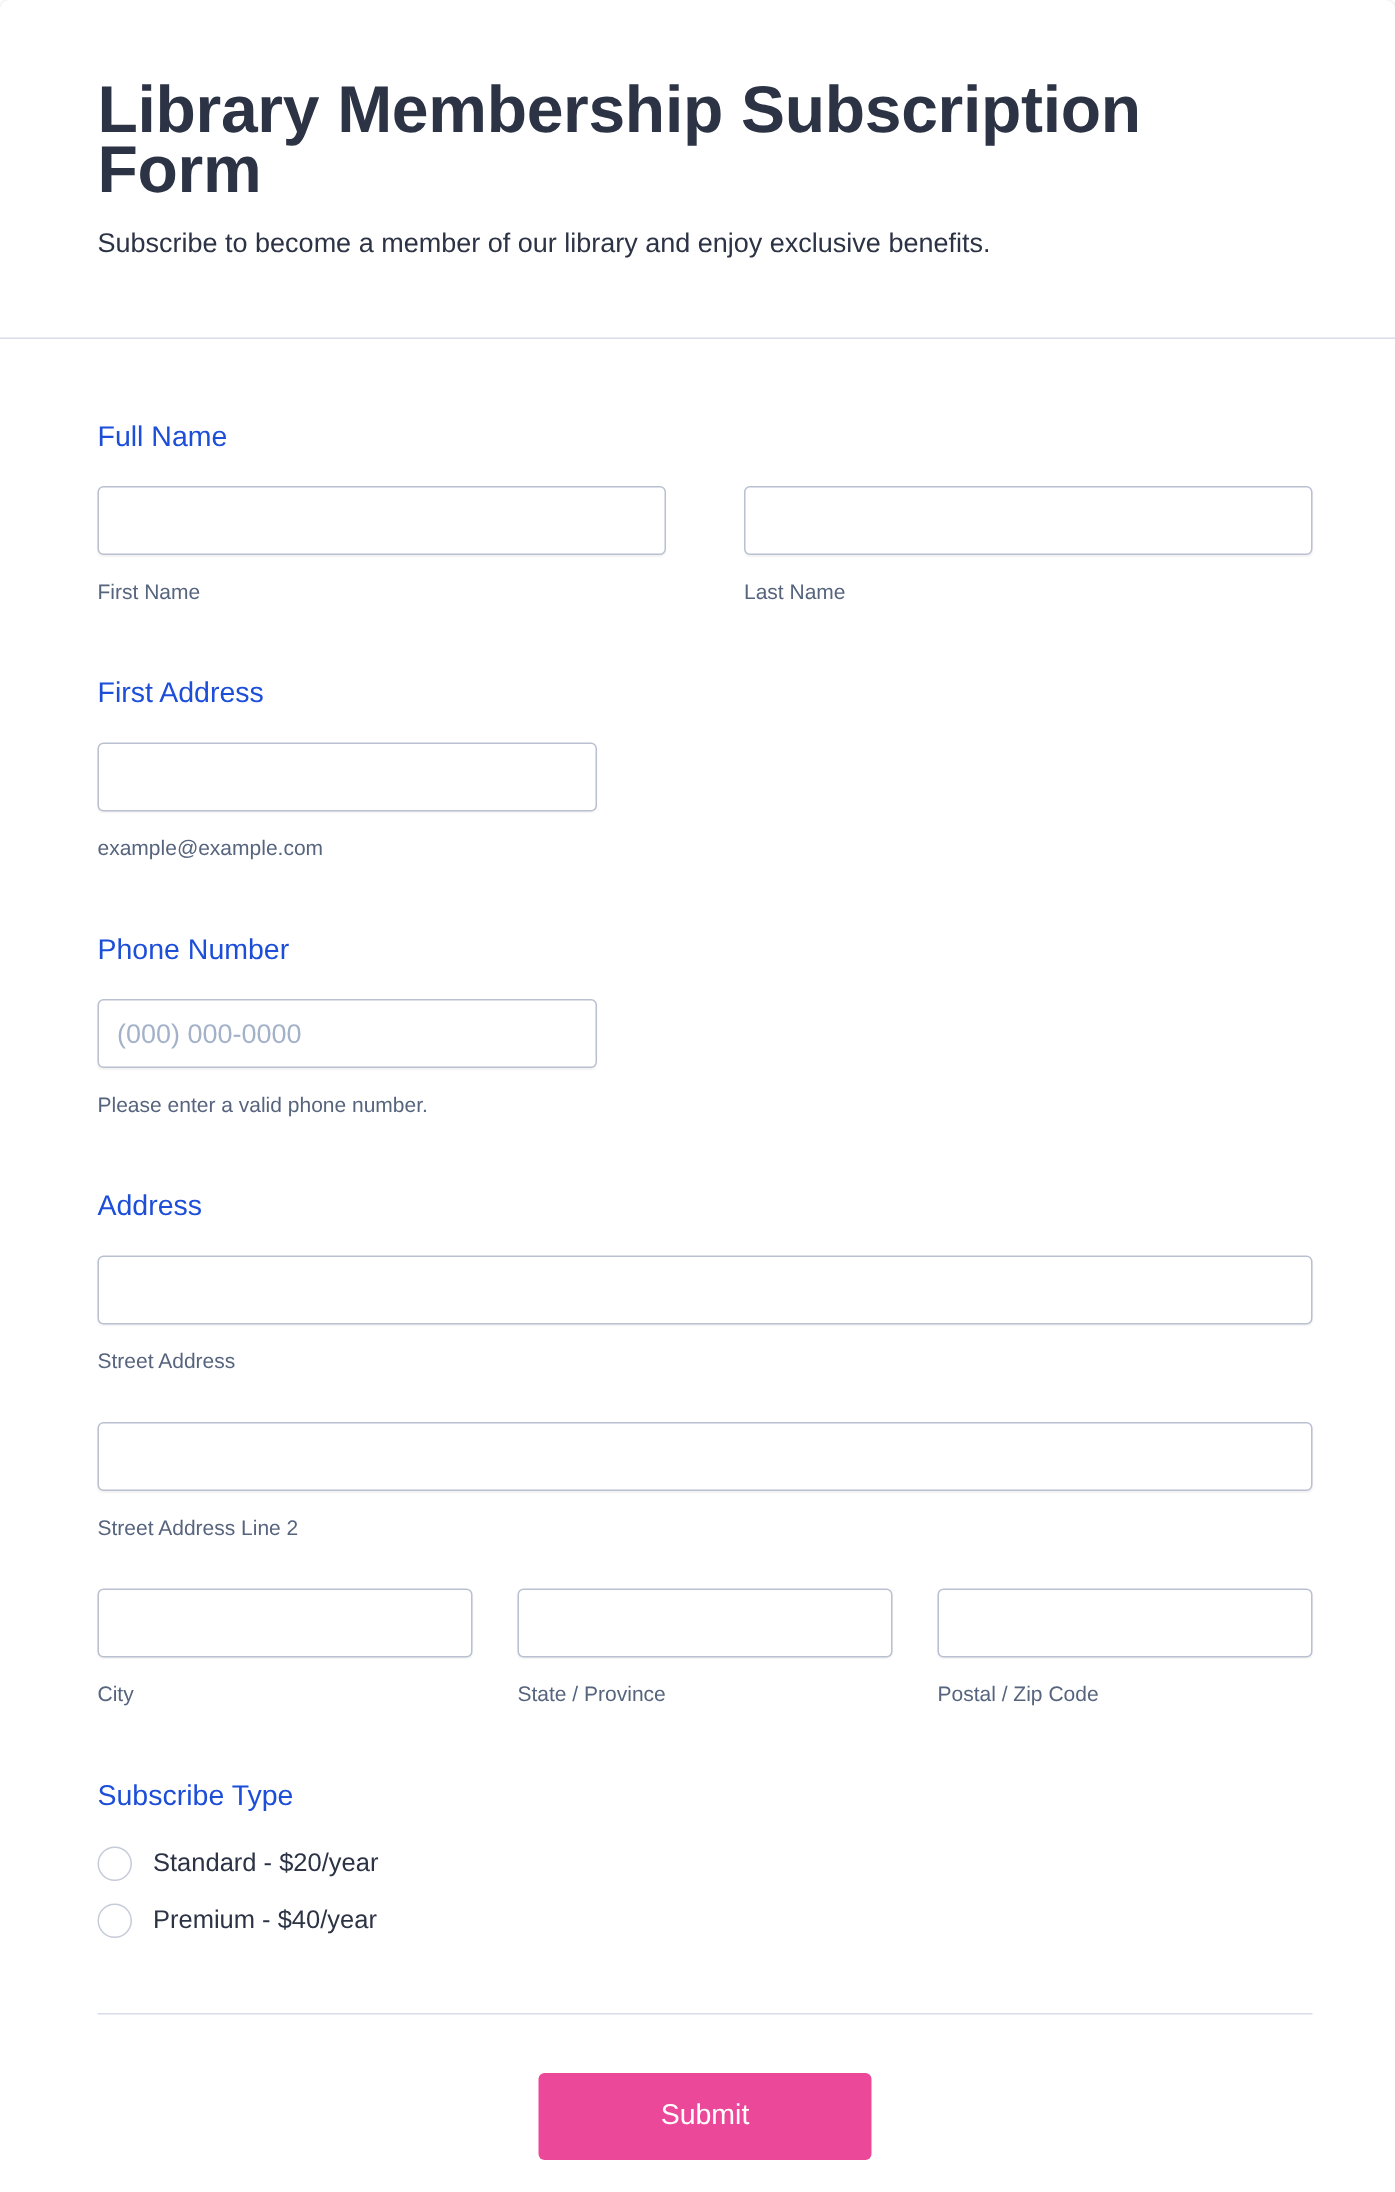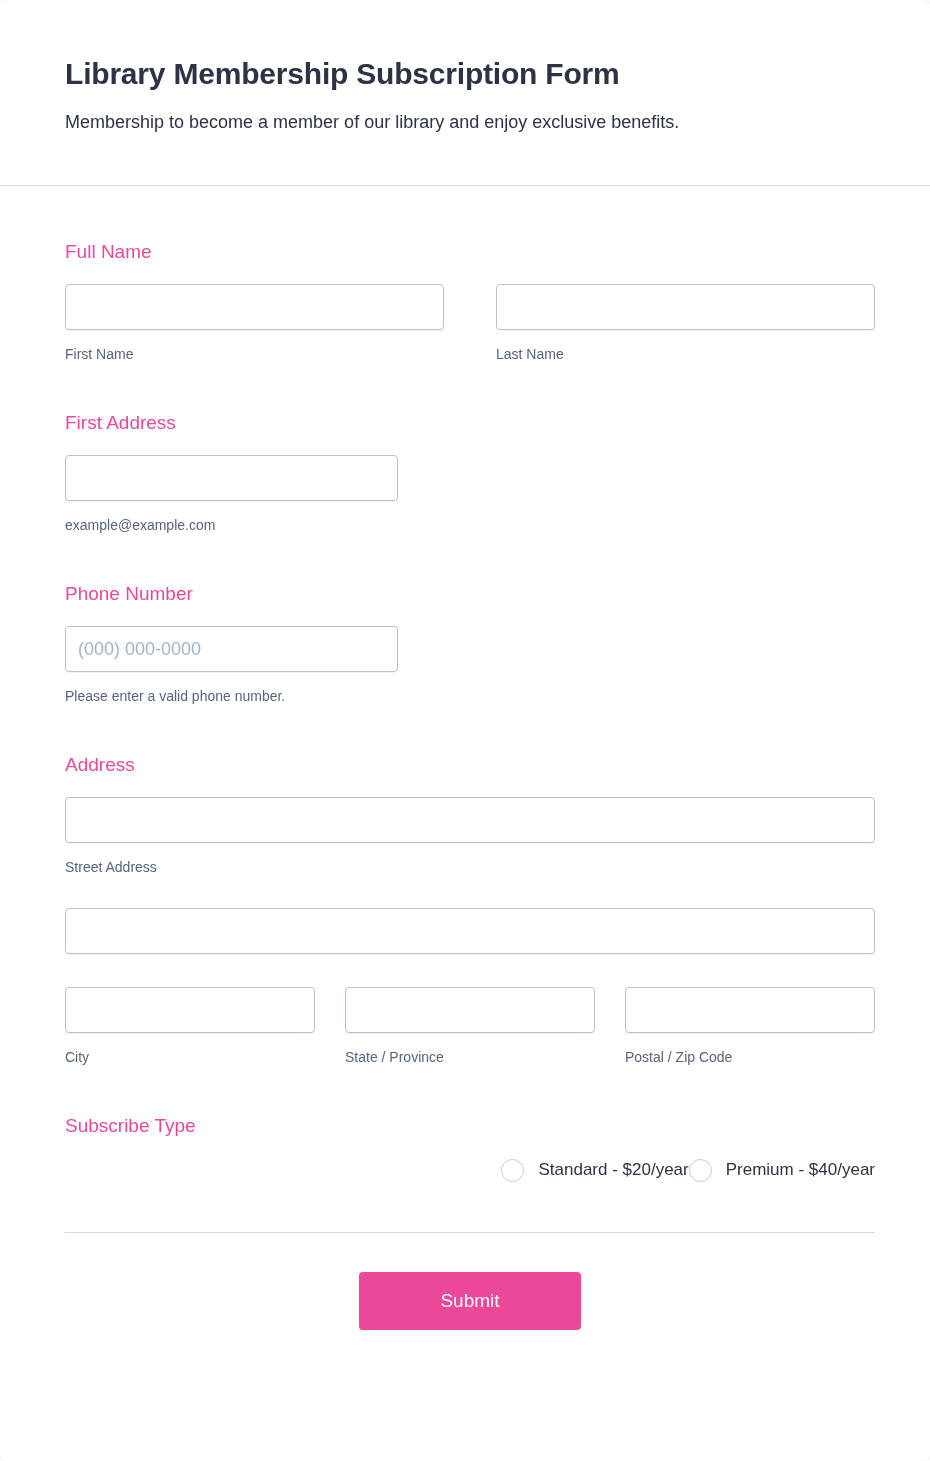--- a/index.html
+++ b/index.html
@@ -16,41 +16,41 @@
     border-radius: 6px;
     box-shadow: 0 0 2px rgba(40,45,70,0.18);
     overflow: hidden;
   }
   
   .form-header {
     padding: 54px 55px 52px 65px;
     border-bottom: 1px solid #d9dbe9;
   }
   .form-title {
-    font-size: 30px;
+    font-size: 44px;
     line-height: 40px;
     font-weight: 700;
     color: #2c3345;
     letter-spacing: -0.2px;
   }
   .form-subtitle {
     margin-top: 17px;
     font-size: 18px;
     line-height: 22px;
     font-weight: 400;
     color: #2c3345;
   }
   
   .form-body { padding: 55px 55px 0 65px; }
   .section { margin-bottom: 50px; }
   .section-label {
     font-size: 19px;
     line-height: 22px;
     font-weight: 500;
-    color: #ec4899;
+    color: #1d4ed8;
     margin-bottom: 21px;
   }
   .text-input {
     display: block;
     width: 100%;
     height: 46px;
     padding: 0 12px;
     font-family: inherit;
     font-size: 18px;
     color: #2c3345;
@@ -74,21 +74,21 @@
   }
   .half-width { width: 333px; }
   .stacked-field { margin-top: 33px; }
   .three-col {
     display: grid;
     grid-template-columns: 1fr 1fr 1fr;
     column-gap: 30px;
     margin-top: 33px;
   }
   
-  .radio-group { display: flex; flex-direction: row; row-gap: 14px; justify-content: flex-end; }
+  .radio-group { display: flex; flex-direction: column; row-gap: 14px; }
   .radio-row {
     display: flex;
     align-items: center;
     cursor: pointer;
   }
   .radio-circle {
     width: 23px;
     height: 23px;
     border: 1px solid #c6cbd9;
     border-radius: 50%;
@@ -122,21 +122,21 @@
     cursor: pointer;
   }
 </style>
 </head>
 <body>
 
 <div class="page">
 
   <div class="form-header">
     <h1 class="form-title">Library Membership Subscription Form</h1>
-    <div class="form-subtitle">Membership to become a member of our library and enjoy exclusive benefits.</div>
+    <div class="form-subtitle">Subscribe to become a member of our library and enjoy exclusive benefits.</div>
   </div>
 
   <div class="form-body">
 
     <div class="section">
       <div class="section-label">Full Name</div>
       <div class="two-col">
         <div>
           <input type="text" class="text-input" value="" style="">
           <div class="sublabel">First Name</div>
@@ -163,20 +163,21 @@
     <div class="section">
       <div class="section-label">Address</div>
 
       <div>
         <input type="text" class="text-input" value="" style="">
         <div class="sublabel">Street Address</div>
       </div>
 
       <div class="stacked-field">
         <input type="text" class="text-input" value="" style="">
+        <div class="sublabel">Street Address Line 2</div>
       </div>
 
       <div class="three-col">
         <div>
           <input type="text" class="text-input" value="" style="">
           <div class="sublabel">City</div>
         </div>
         <div>
           <input type="text" class="text-input" value="" style="">
           <div class="sublabel">State / Province</div>

